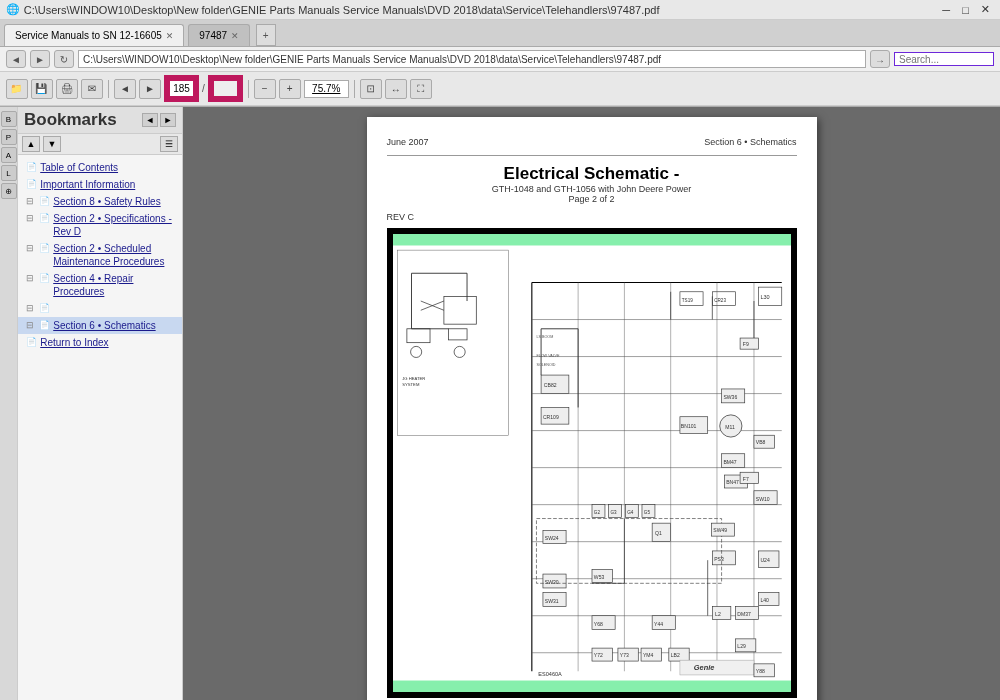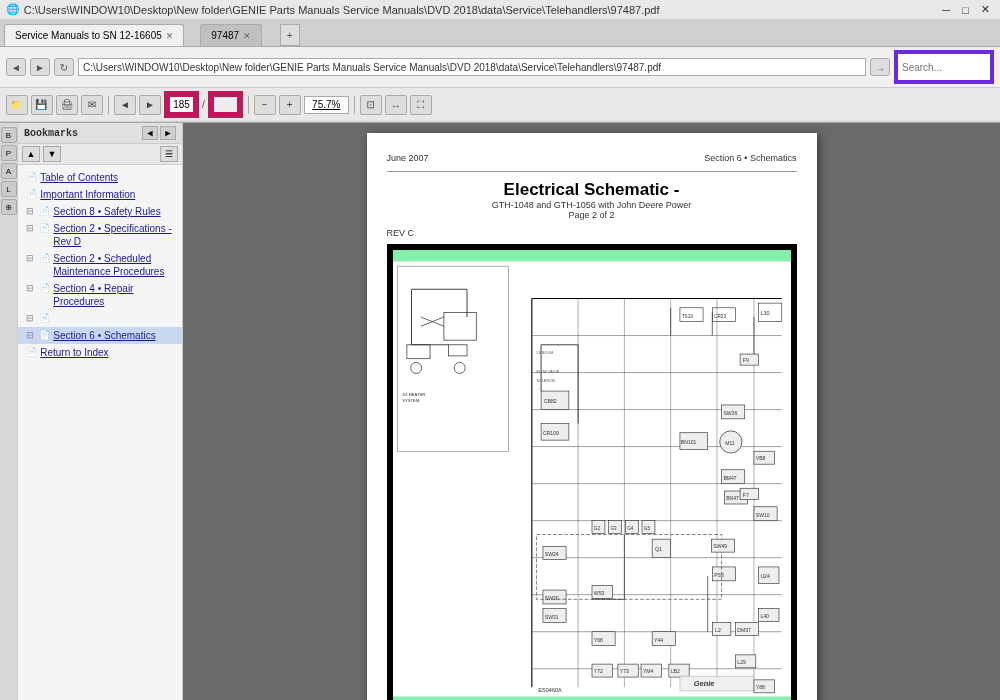--- a/index.html
+++ b/index.html
@@ -5,38 +5,38 @@
     * { margin: 0; padding: 0; box-sizing: border-box; }
     body { width: 1000px; height: 700px; overflow: hidden; font-family: Arial, sans-serif; font-size: 11px; background: #5a5a5a; }
 
     
     .browser-chrome { background: #ddd; border-bottom: 1px solid #aaa; }
     .title-bar { background: #e8e8e8; padding: 3px 6px; font-size: 11px; color: #333; border-bottom: 1px solid #ccc; display: flex; align-items: center; gap: 4px; }
     .title-bar-text { flex: 1; overflow: hidden; text-overflow: ellipsis; white-space: nowrap; }
     .nav-bar { background: #f0f0f0; padding: 3px 6px; display: flex; align-items: center; gap: 4px; border-bottom: 1px solid #ccc; }
     .nav-btn { width: 20px; height: 18px; background: #ddd; border: 1px solid #aaa; border-radius: 3px; cursor: pointer; display: flex; align-items: center; justify-content: center; font-size: 10px; color: #555; }
     .address-bar { flex: 1; height: 18px; background: white; border: 1px solid #aaa; padding: 0 4px; font-size: 10px; color: #333; }
-    .search-bar { width: 100px; height: 34px; background: white; border: 4px solid #6d28d9; padding: 0 4px; font-size: 10px; }
-    .tab-bar { background: #d0d0d0; padding: 4px 4px 0; display: flex; gap: 16px; border-bottom: 1px solid #aaa; }
+    .search-bar { width: 100px; height: 14px; background: white; border: 1px solid #6d28d9; padding: 0 4px; font-size: 10px; }
+    .tab-bar { background: #d0d0d0; padding: 4px 4px 0; display: flex; gap: 4px; border-bottom: 1px solid #aaa; }
     .tab { background: #c0c0c0; border: 1px solid #aaa; border-bottom: none; padding: 3px 10px; font-size: 10px; border-radius: 3px 3px 0 0; cursor: pointer; display: flex; align-items: center; gap: 4px; }
     .tab.active { background: #f0f0f0; }
     .tab-close { font-size: 9px; color: #666; }
     .toolbar { background: #e8e8e8; padding: 3px 6px; display: flex; align-items: center; gap: 3px; border-bottom: 1px solid #ccc; }
     .tool-btn { width: 22px; height: 20px; background: #ddd; border: 1px solid #aaa; border-radius: 2px; cursor: pointer; display: flex; align-items: center; justify-content: center; font-size: 10px; color: #444; }
     .tool-sep { width: 1px; height: 18px; background: #aaa; margin: 0 2px; }
     .page-num-box { width: 35px; height: 27px; background: white; border: 6px solid #be185d; text-align: center; font-size: 10px; }
     .zoom-box { width: 45px; height: 18px; background: white; border: 1px solid #aaa; text-align: center; font-size: 10px; text-decoration: underline; }
 
     
     .main-area { display: flex; height: calc(700px - 94px); }
 
     
     .bookmarks-panel { width: 165px; min-width: 165px; background: #f5f5f5; border-right: 1px solid #ccc; display: flex; flex-direction: column; overflow: hidden; }
     .bookmarks-header { background: #e0e0e0; border-bottom: 1px solid #ccc; padding: 3px 6px; display: flex; align-items: center; justify-content: space-between; }
-    .bookmarks-title { font-size: 10px; font-weight: bold; color: #333; font-family: Liberation Mono, monospace; }
+    .bookmarks-title { font-size: 17px; font-weight: bold; color: #333; }
     .bookmarks-controls { display: flex; gap: 2px; }
     .bm-btn { width: 16px; height: 14px; background: #d0d0d0; border: 1px solid #aaa; font-size: 9px; cursor: pointer; display: flex; align-items: center; justify-content: center; }
     .bookmarks-toolbar { background: #e8e8e8; padding: 2px 4px; border-bottom: 1px solid #ccc; display: flex; gap: 3px; align-items: center; }
     .bm-tool-btn { width: 18px; height: 16px; background: #ddd; border: 1px solid #aaa; font-size: 9px; cursor: pointer; display: flex; align-items: center; justify-content: center; }
     .bookmarks-tree { flex: 1; overflow-y: auto; overflow-x: hidden; padding: 4px 0; }
     .bm-item { padding: 2px 4px 2px 8px; cursor: pointer; display: flex; align-items: flex-start; gap: 3px; line-height: 1.3; }
     .bm-item.selected { background: #c8d8f0; }
     .bm-item .expand-icon { color: #888; font-size: 9px; margin-top: 1px; min-width: 10px; }
     .bm-item .bm-icon { color: #555; font-size: 9px; margin-top: 1px; min-width: 10px; }
     .bm-item .bm-label { font-size: 10px; color: #1a1a8c; text-decoration: underline; flex: 1; word-wrap: break-word; }

